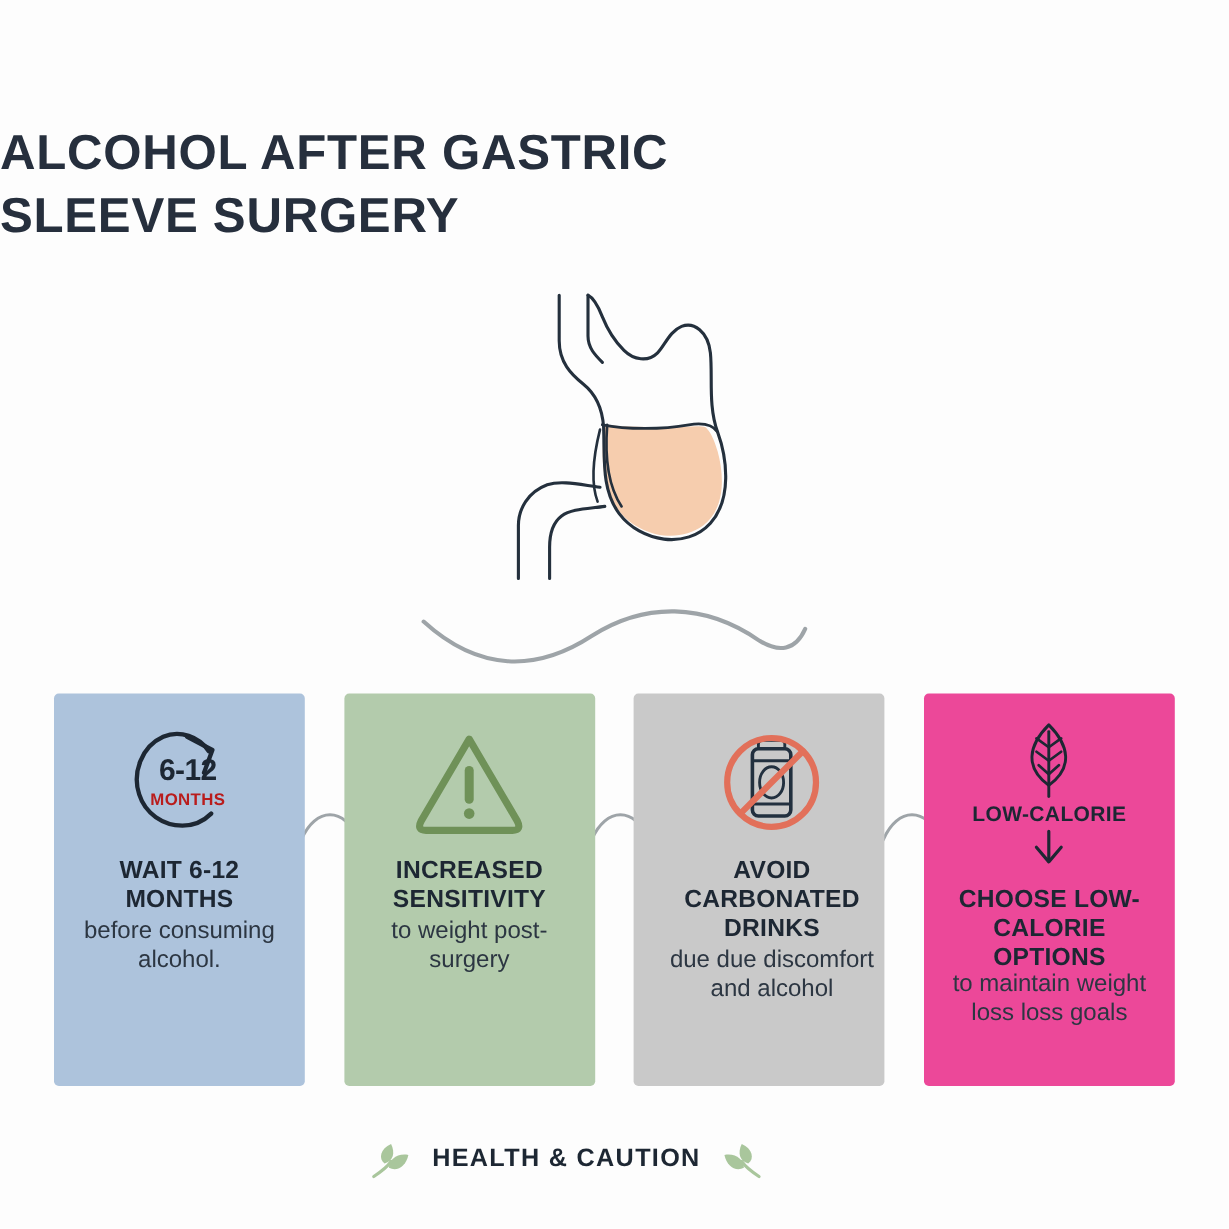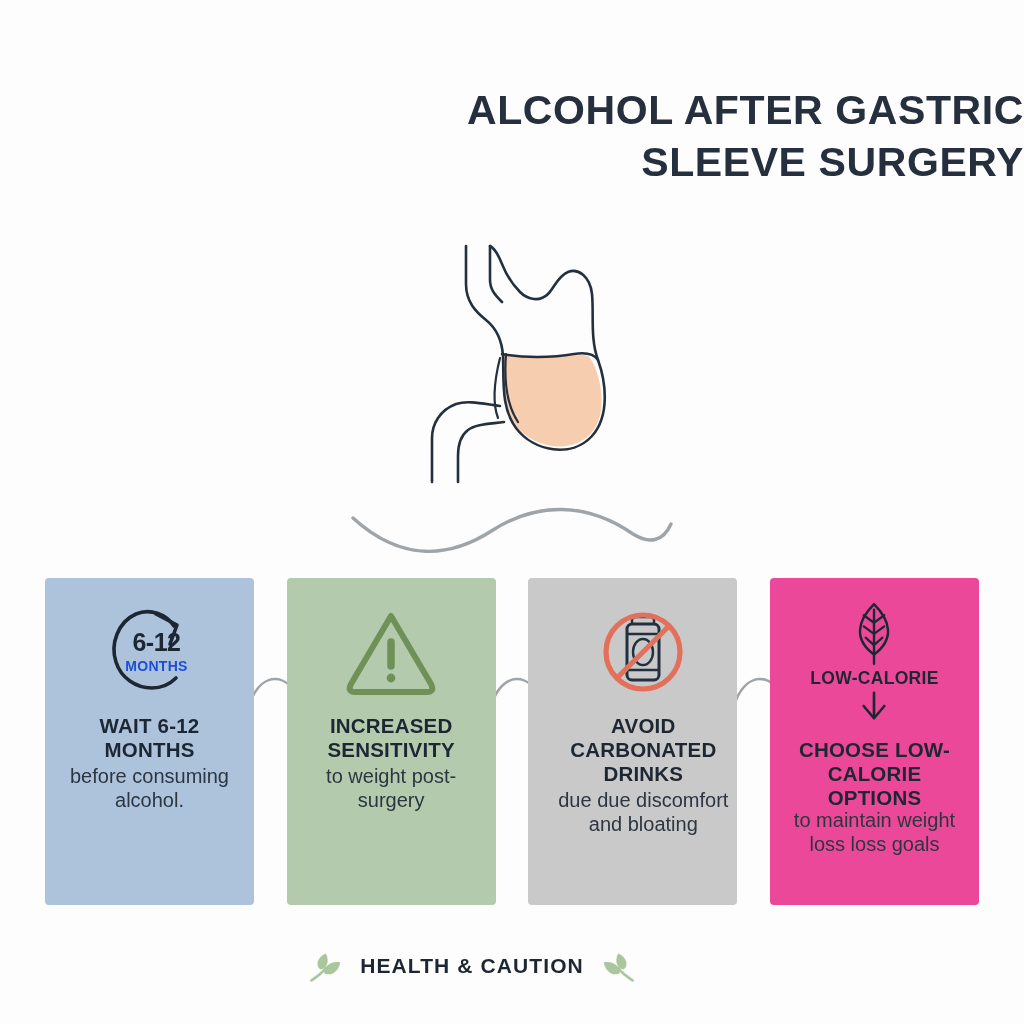--- a/index.html
+++ b/index.html
@@ -18,24 +18,24 @@
   #infographic {
     position: relative;
     width: 1024px;
     height: 1024px;
     background: #fdfdfd;
   }
 
   
   .title-block {
     position: absolute;
-    top: 84px;
+    top: 101px;
     left: 0;
     width: 1024px;
-    text-align: right;
+    text-align: left;
   }
   .title-line {
     font-size: 41px;
     font-weight: bold;
     letter-spacing: 0.6px;
     color: #262f3d;
     line-height: 1.28;
     text-transform: uppercase;
   }
 
@@ -120,21 +120,21 @@
     font-size: 25px;
     font-weight: bold;
     color: #1d2733;
     line-height: 1;
     letter-spacing: -0.5px;
     transform: translateX(7px);
   }
   .circ-label .small {
     font-size: 14px;
     font-weight: bold;
-    color: #1d4ed8;
+    color: #b91c1c;
     letter-spacing: 0.3px;
     margin-top: 3px;
     transform: translateX(7px);
   }
 
   
   .leaf-group {
     display: flex;
     flex-direction: column;
     align-items: center;
@@ -291,21 +291,21 @@
           <rect x="34" y="20" width="32" height="56" rx="5" fill="none" stroke="#22303f" stroke-width="3"></rect>
           <path d="M34 30 L66 30 M34 66 L66 66" stroke="#22303f" stroke-width="2.4" fill="none"></path>
           <ellipse cx="50" cy="48" rx="10" ry="13" fill="none" stroke="#22303f" stroke-width="2.4"></ellipse>
           <path d="M39 20 L39 16 Q39 13 43 13 L57 13 Q61 13 61 16 L61 20" fill="none" stroke="#22303f" stroke-width="2.4"></path>
 
           <circle cx="50" cy="48" r="37" fill="none" stroke="#e2705a" stroke-width="5.2"></circle>
           <path d="M24 74 L76 22" stroke="#e2705a" stroke-width="5.2" stroke-linecap="round"></path>
         </svg>
       </div>
       <div class="card-heading">AVOID CARBONATED DRINKS</div>
-      <div class="card-body">due due discomfort and bloating</div>
+      <div class="card-body">due due discomfort and alcohol</div>
     </div>
 
     <div class="card" style="background:#ec4899;">
       <div class="card-icon" style="height:120px;">
         <div class="leaf-group">
           <svg viewBox="0 0 60 70" width="56" height="66">
             <path d="M30 4 C48 22 52 42 30 58 C8 42 12 22 30 4 Z" fill="none" stroke="#1d2733" stroke-width="2.6" stroke-linejoin="round"></path>
             <path d="M30 10 L30 68" fill="none" stroke="#1d2733" stroke-width="2.6" stroke-linecap="round"></path>
             <path d="M30 24 L19 16 M30 24 L41 16
                      M30 36 L19 28 M30 36 L41 28

